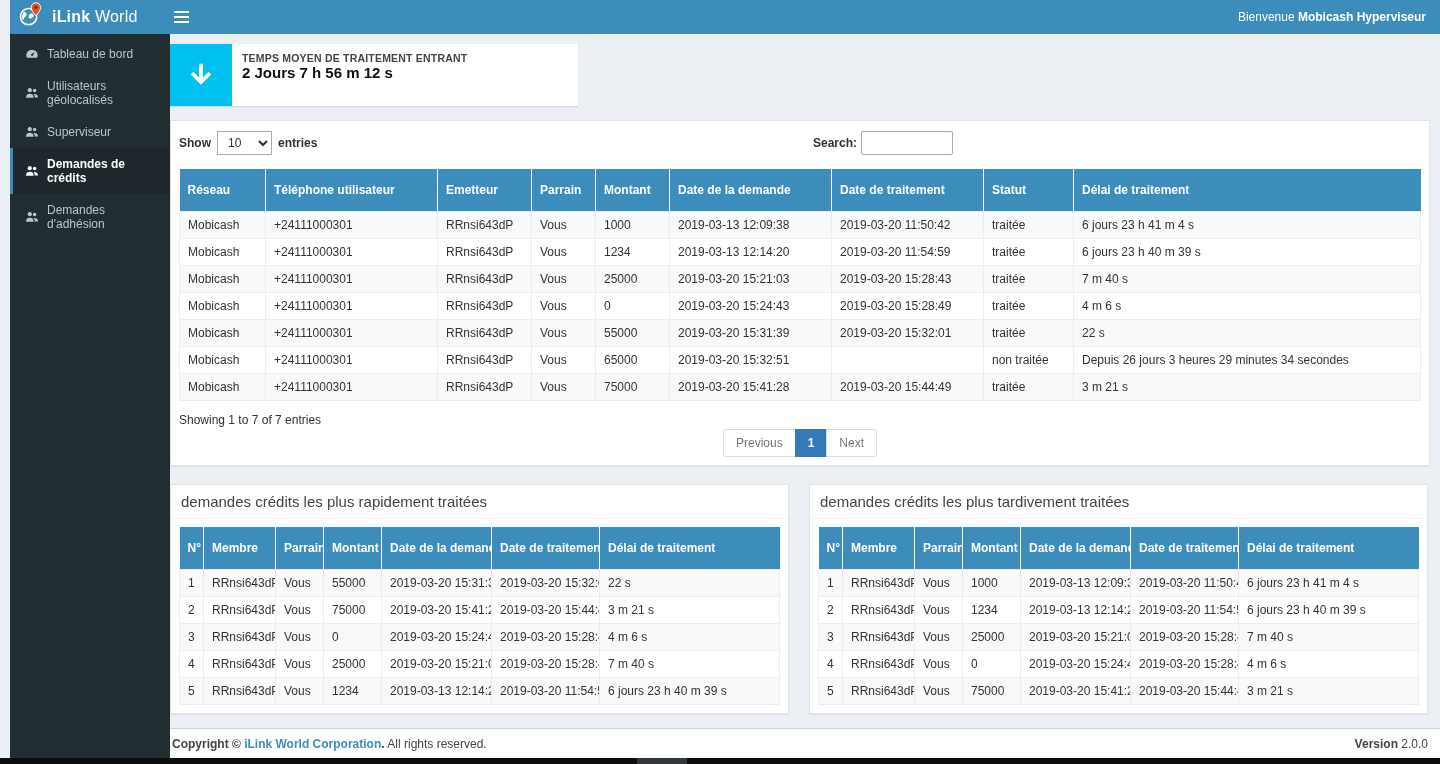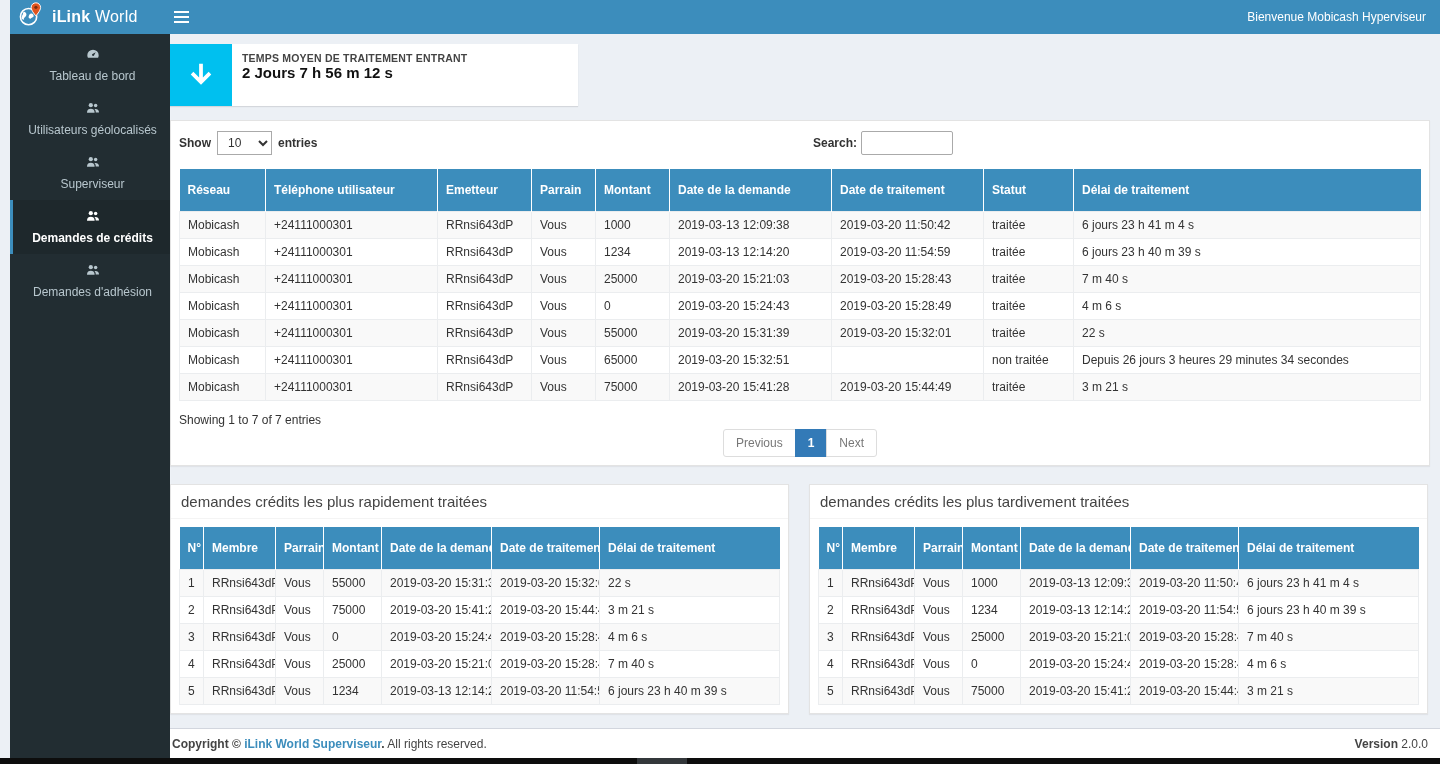--- a/index.html
+++ b/index.html
@@ -5,29 +5,29 @@
   * { margin:0; padding:0; box-sizing:border-box; }
   html,body { width:1440px; height:764px; }
   body { font-family:"Liberation Sans","DejaVu Sans",sans-serif; background:#ecf0f5; }
   .app { position:relative; width:1440px; height:764px; overflow:hidden; background:#ecf0f5; }
 
   
   .topnav { position:absolute; left:160px; right:0; top:0; height:34px; background:#3c8dbc; display:flex; align-items:center; }
   .nav-toggle { width:42px; height:34px; display:flex; flex-direction:column; justify-content:center; align-items:center; gap:3px; cursor:pointer; }
   .nav-toggle span { display:block; width:15px; height:2px; background:#fff; }
   .nav-right { margin-left:auto; padding:0 14px; color:#fff; font-size:12px; }
-  .nav-right b { font-weight:normal;text-align:right; }
+  .nav-right b { font-weight:bold;text-align:right; }
 
   
   .sidebar { position:absolute; left:0; top:0; width:160px; height:758px; background:#222d32; z-index:2;margin-left:10px; }
   .brand { height:34px; background:#3c8dbc; display:flex; align-items:center; padding-left:8px; color:#fff; }
   .brand-text { font-size:16px; margin-left:8px; letter-spacing:.2px; }
   .brand-text b { font-weight:bold; }
   .side-menu { padding-top:4px; }
-  .side-item { display:flex; align-items:center; gap:8px; padding:9px 10px 9px 12px; color:#b8c7ce; font-size:12px; border-left:3px solid transparent; cursor:pointer;flex-direction:column; }
+  .side-item { display:flex; align-items:center; gap:8px; padding:9px 10px 9px 12px; color:#b8c7ce; font-size:12px; border-left:3px solid transparent; cursor:pointer; }
   .side-item .ic { width:14px; height:14px; flex:none; display:flex; align-items:center; }
   .side-item svg { width:14px; height:14px; fill:#b8c7ce; }
   .side-item.active { background:#1e282c; border-left-color:#3c8dbc; color:#fff; font-weight:bold; }
   .side-item.active svg { fill:#fff; }
 
   
   .main { position:absolute; left:160px; right:0; top:34px; bottom:36px; background:#ecf0f5; padding:10px; overflow:hidden; }
 
   
   .info-box { width:408px; height:62px; background:#fff; box-shadow:0 1px 1px rgba(0,0,0,.1); display:flex; margin-bottom:14px; }
@@ -423,21 +423,21 @@
               </tbody>
             </table>
         </div>
       </div>
     </div>
 
   </div>
 
   <div class="footer">
     <div class="left">
-      <b>Copyright © </b><a href="#">iLink World Superviseur</a><b>.</b><span> All rights reserved.</span>
+      <b>Copyright © </b><a href="#">iLink World Corporation</a><b>.</b><span> All rights reserved.</span>
     </div>
     <div class="right">
       <b>Version</b><span> 2.0.0</span>
     </div>
   </div>
 
   <div class="bottombar">
     <div class="thumb"></div>
   </div>
 

